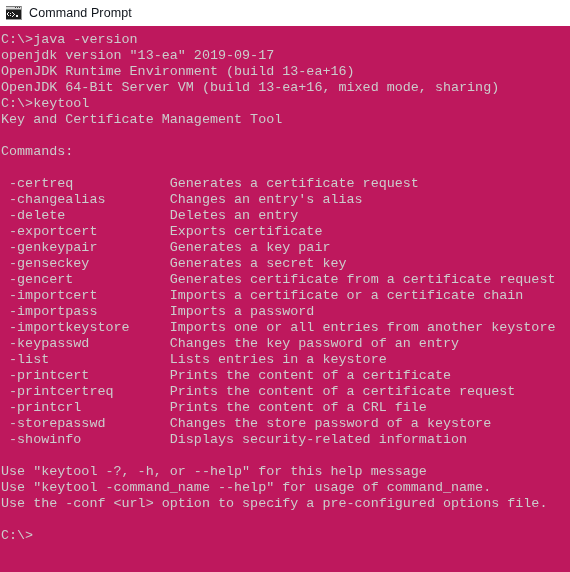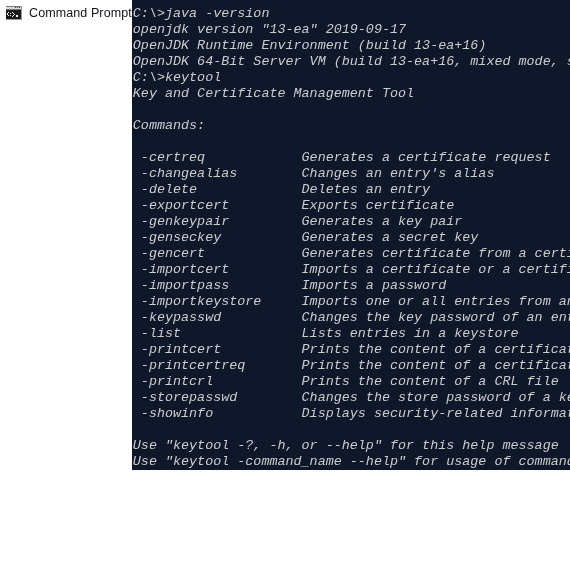--- a/index.html
+++ b/index.html
@@ -8,24 +8,24 @@
     background: #ffffff;
   }
   body {
     width: 570px;
     height: 572px;
     overflow: hidden;
     font-family: "Liberation Sans", sans-serif;
   }
   #window {
     width: 570px;
-    height: 470px;
+    height: 572px;
     background: #ffffff;
     display: flex;
-    flex-direction: row;
+    flex-direction: column;
     position: relative;
   }
   #titlebar {
     height: 26px;
     min-height: 26px;
     background: #ffffff;
     display: flex;
     align-items: center;
     padding-left: 6px;
     box-sizing: border-box;
@@ -41,24 +41,23 @@
   #title-text {
     font-family: "Liberation Sans", sans-serif;
     font-size: 12.5px;
     color: #10151c;
     letter-spacing: 0.1px;
     white-space: nowrap;
     line-height: 16px;
   }
   #console {
     flex: 1 1 auto;
-    background: #0f172a;
+    background: #be185d;
     overflow: hidden;
     position: relative;
-    font-style: italic;
   }
   #console-text {
     font-family: "Liberation Mono", "DejaVu Sans Mono", monospace;
     font-size: 13.4px;
     line-height: 16px;
     color: #cccccc;
     white-space: pre;
     margin: 0;
     padding: 6px 0 0 1px;
     letter-spacing: 0px;

